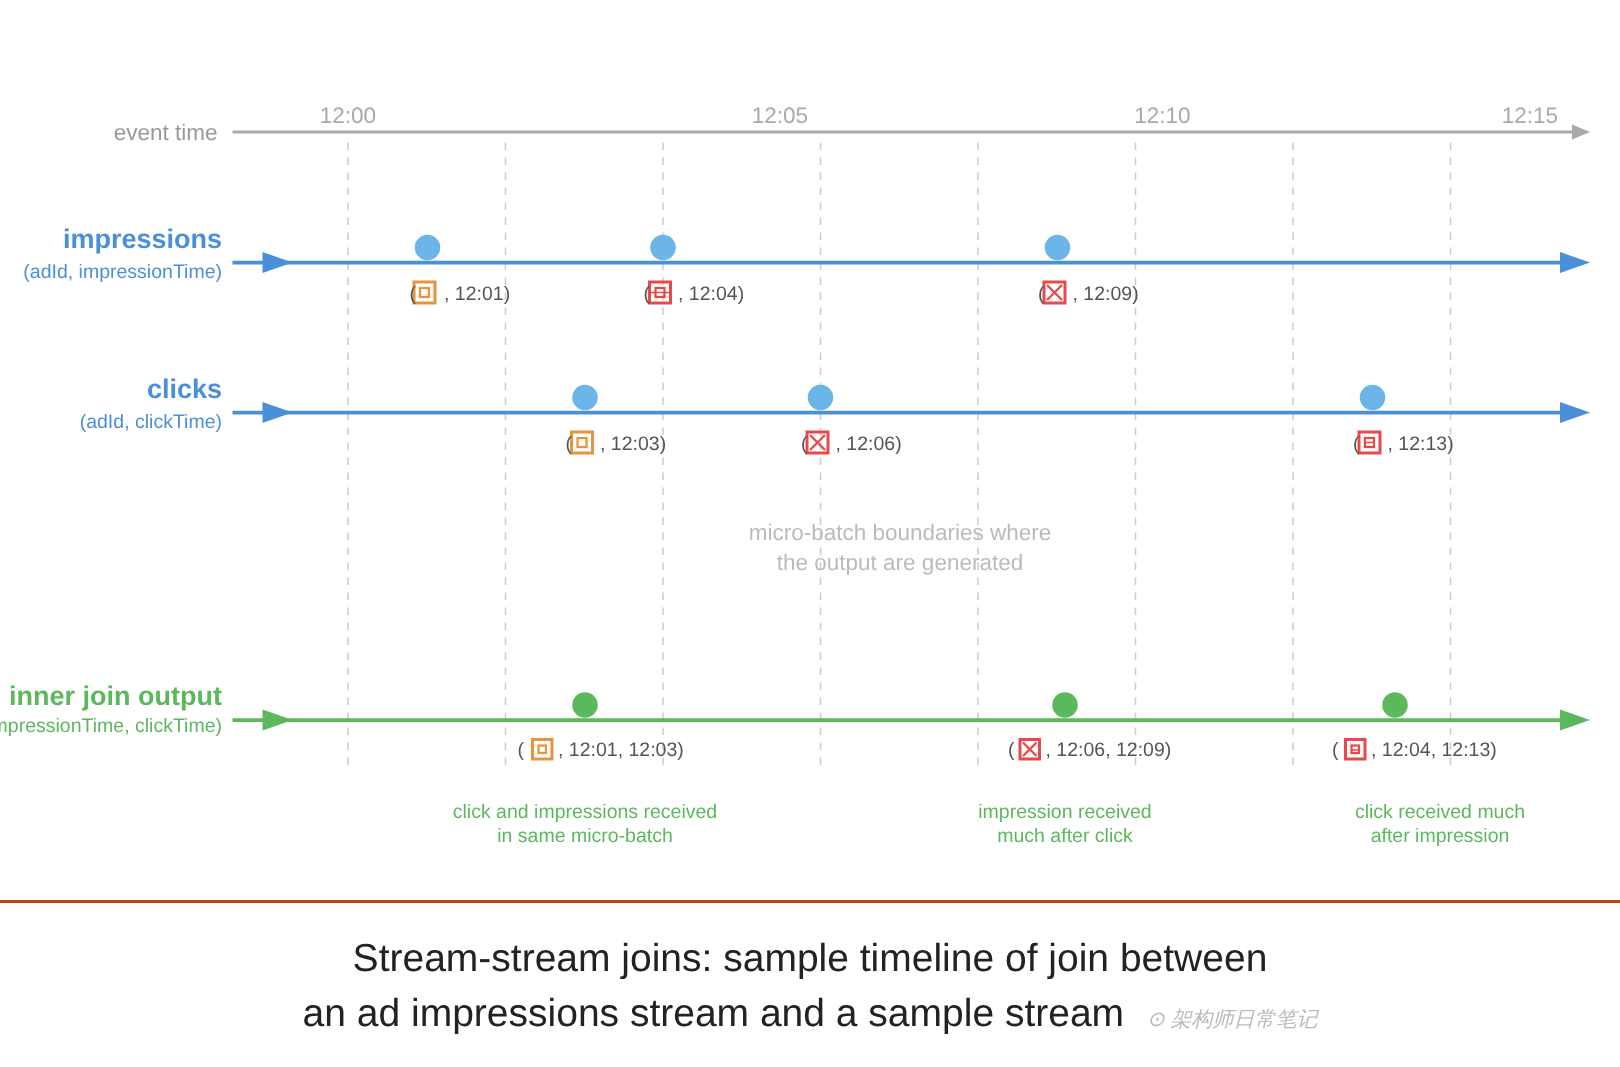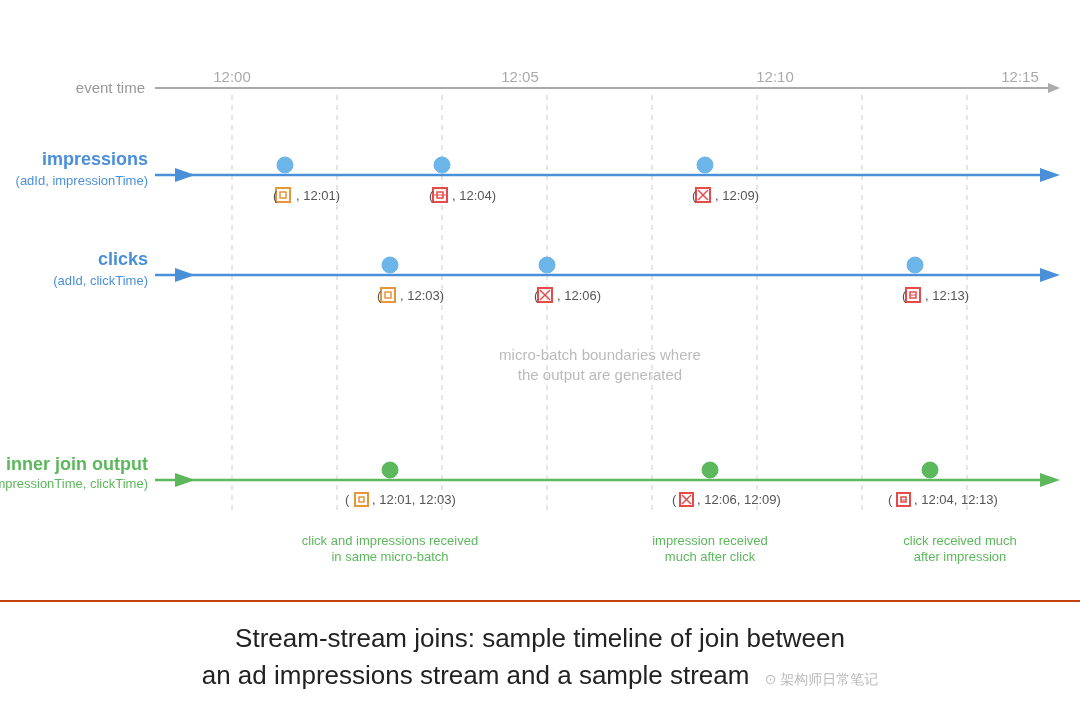--- a/index.html
+++ b/index.html
@@ -177,15 +177,15 @@
     <text x="960" y="561" font-size="13" fill="#5cb85c" text-anchor="middle" font-family="Arial">after impression</text>
 
   </svg>
 </div>
 
 <div class="footer-area">
   <div class="footer-title">
     <span>Stream-stream joins: sample timeline of join between</span><br>
     <span>an ad impressions stream and a sample stream</span>
     
-    <span style="font-size:14px; color:#bbb; margin-left:8px;">⊙ <span>架构师日常笔记</span></span>
+    <span style="font-size:14px; color:#bbb; margin-left:8px;font-style:italic;">⊙ <span>架构师日常笔记</span></span>
   </div>
 </div>
 
 </body></html>

